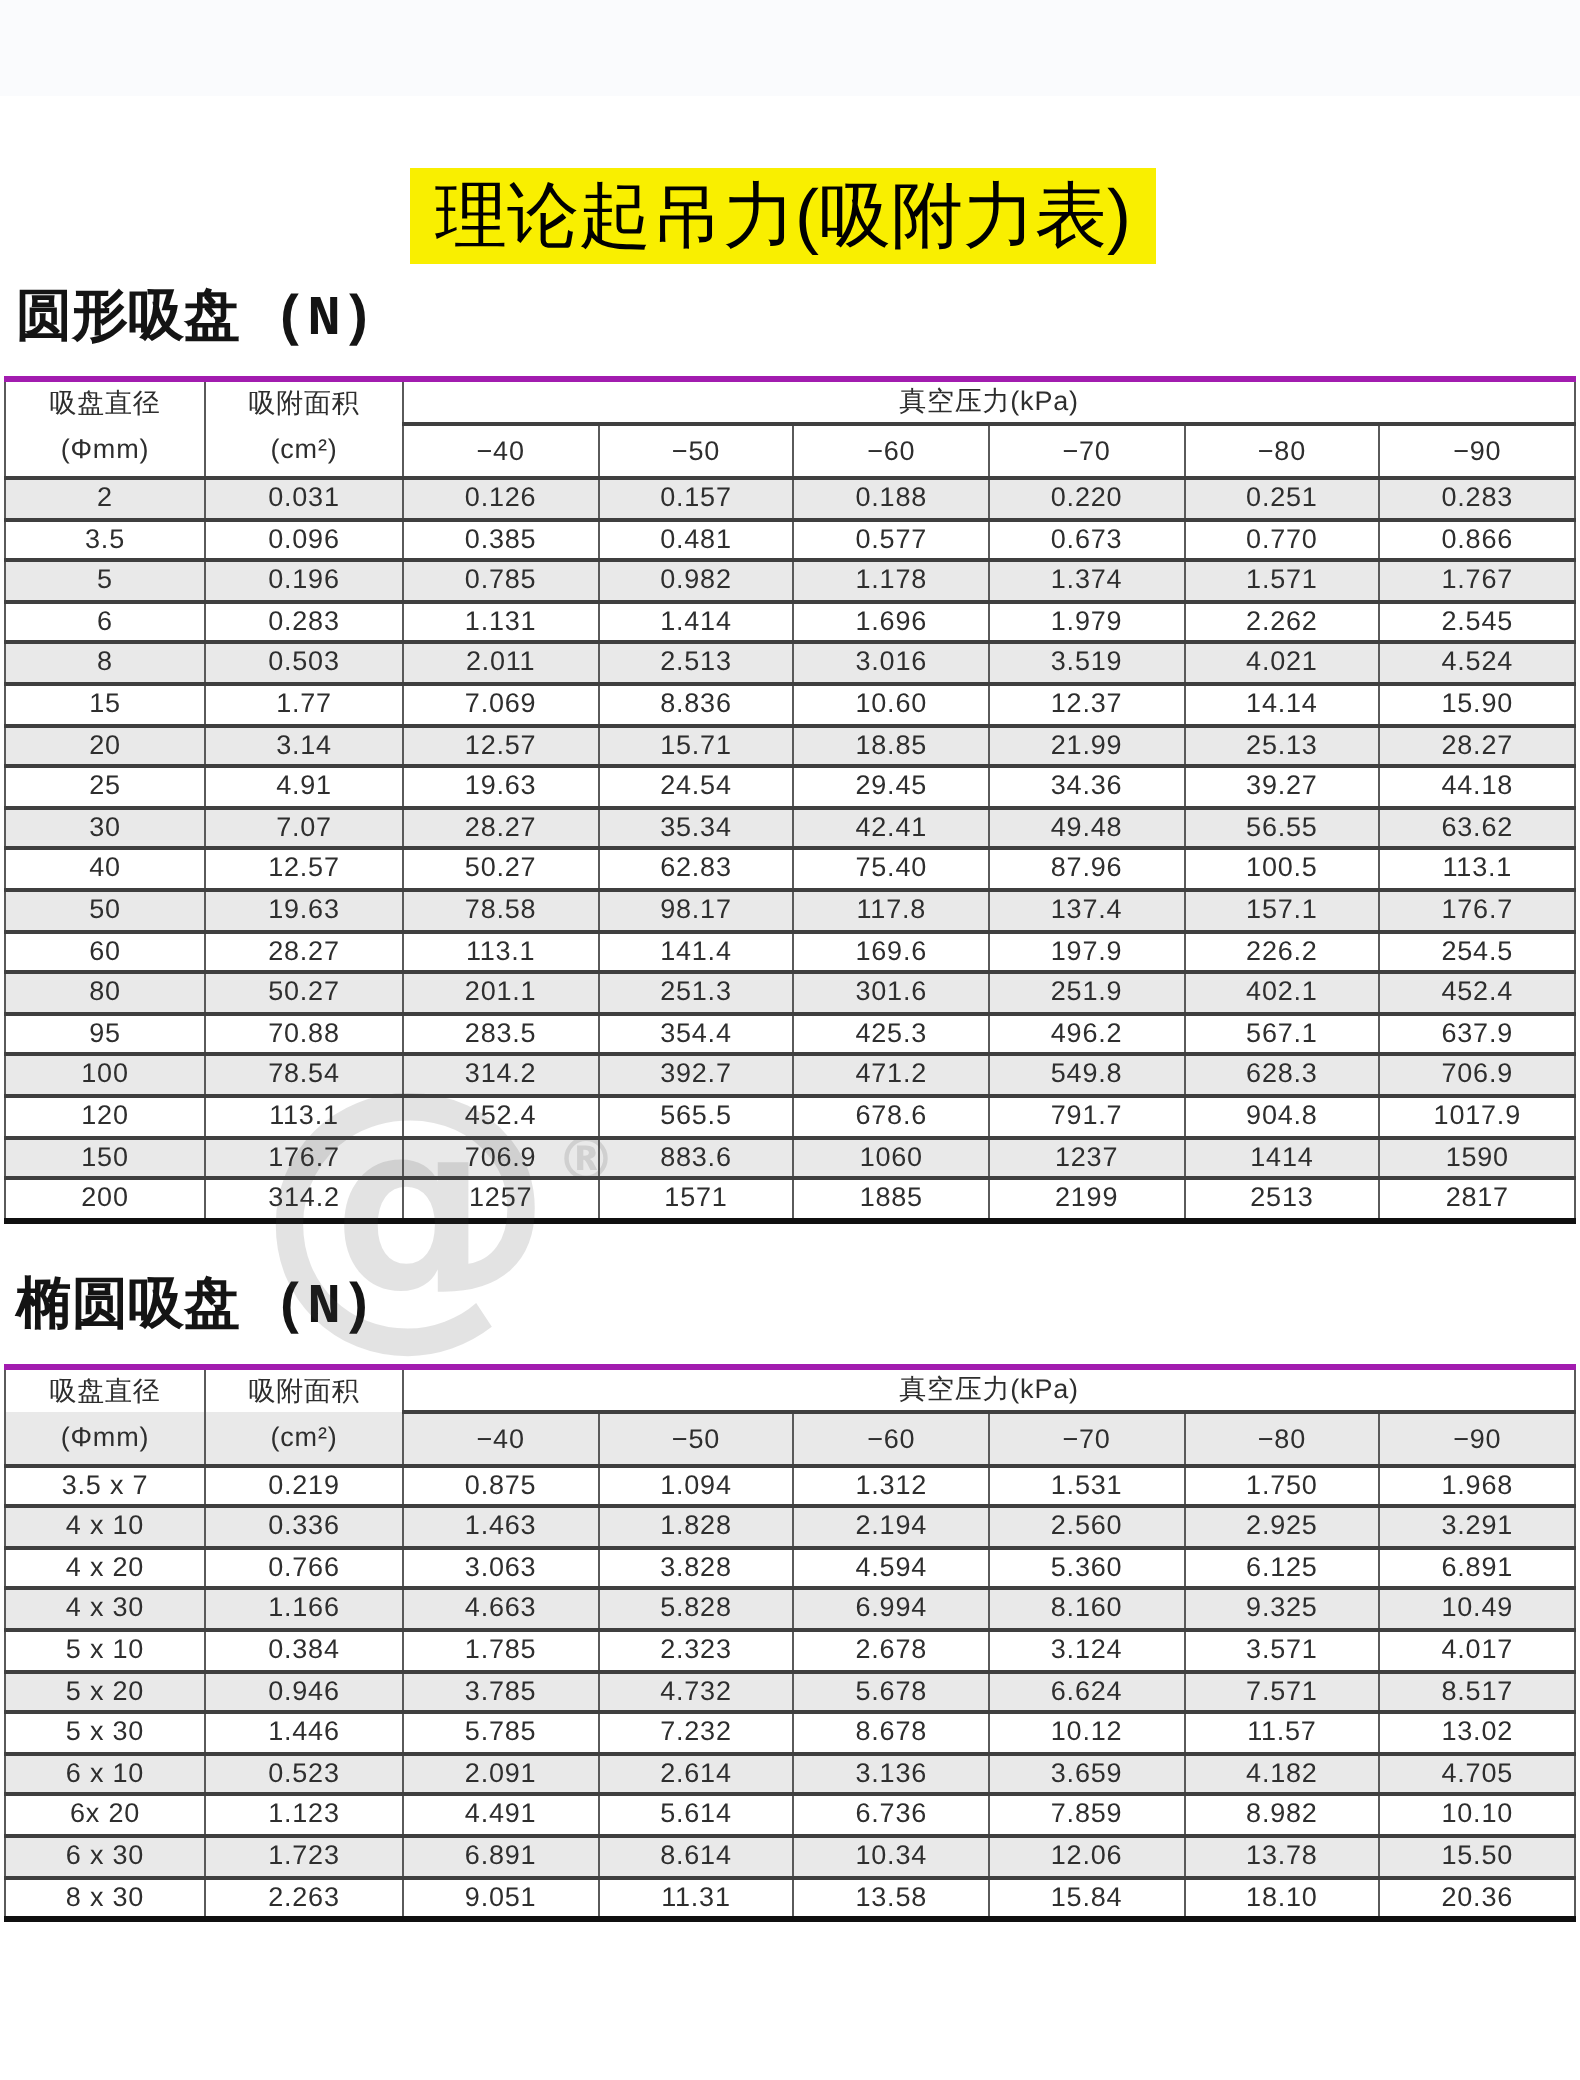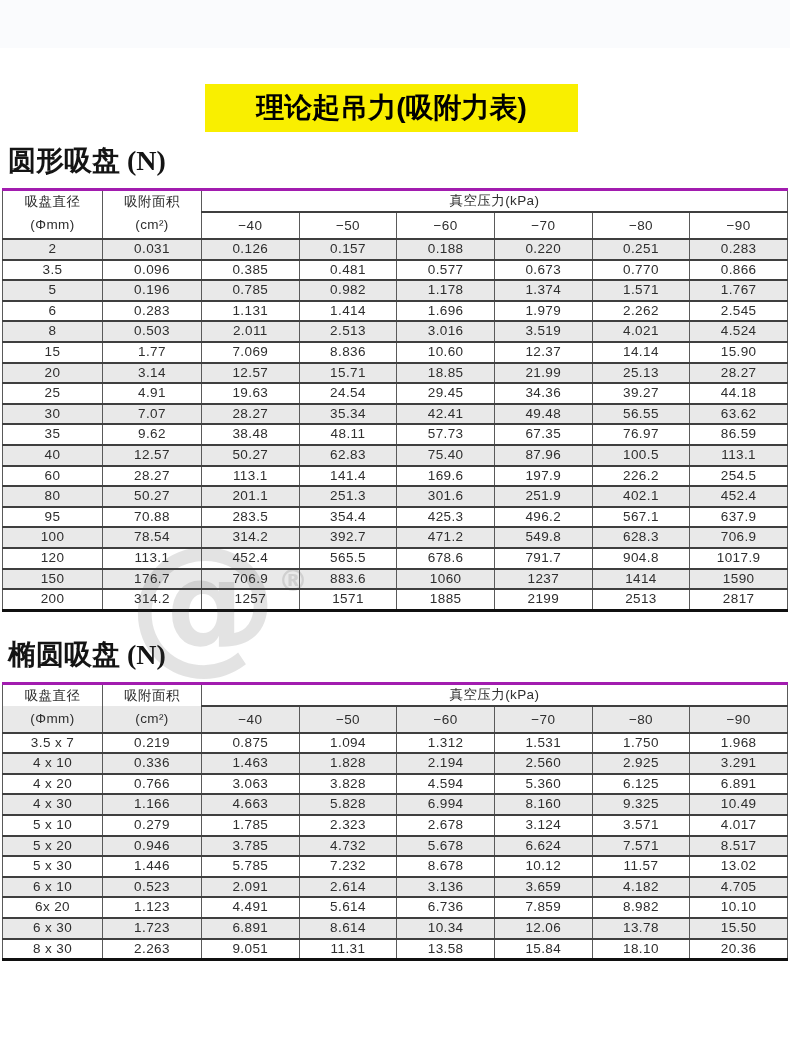--- a/index.html
+++ b/index.html
@@ -6,26 +6,26 @@
   body{
     width:790px;height:1040px;background:#ffffff;position:relative;overflow:hidden;
     font-family:"Liberation Sans","DejaVu Sans",sans-serif;color:#2e2e2e;
   }
   .top-band{height:48px;background:#fafbfd;}
   .banner{
     position:absolute;left:205px;top:84px;width:373px;height:48px;
     background:#f9ef00;display:flex;align-items:center;justify-content:center;
   }
   .banner span{
-    font-size:28px;font-weight:700;color:#000;letter-spacing:0px;
+    font-size:36px;font-weight:400;color:#000;letter-spacing:0px;
     font-family:"Liberation Sans","DejaVu Sans",sans-serif;
   }
   .section-heading{
     margin:0;padding:0 0 0 8px;font-size:28px;font-weight:600;color:#141414;
-    font-family:Liberation Serif, serif;line-height:34px;
+    font-family:Liberation Mono, monospace;line-height:34px;
   }
   .sh1{margin-top:96px;}   
   .sh2{margin-top:26px;}
   table{
     border-collapse:collapse;table-layout:fixed;width:786px;margin:10px 2px 0 2px;
     border-top:3px solid #a21caf;border-bottom:3px solid #101010;
   }
   col.c-dia{width:100px;}
   col.c-area{width:99px;}
   th,td{
@@ -175,38 +175,38 @@
         <td>30</td>
         <td>7.07</td>
         <td>28.27</td>
         <td>35.34</td>
         <td>42.41</td>
         <td>49.48</td>
         <td>56.55</td>
         <td>63.62</td>
       </tr>
       <tr>
-        <td>35</td>
-        <td>9.62</td>
-        <td>38.48</td>
-        <td>48.11</td>
-        <td>57.73</td>
-        <td>67.35</td>
-        <td>76.97</td>
-        <td>86.59</td>
-      </tr>
-      <tr>
         <td>40</td>
         <td>12.57</td>
         <td>50.27</td>
         <td>62.83</td>
         <td>75.40</td>
         <td>87.96</td>
         <td>100.5</td>
         <td>113.1</td>
+      </tr>
+      <tr>
+        <td>50</td>
+        <td>19.63</td>
+        <td>78.58</td>
+        <td>98.17</td>
+        <td>117.8</td>
+        <td>137.4</td>
+        <td>157.1</td>
+        <td>176.7</td>
       </tr>
       <tr>
         <td>60</td>
         <td>28.27</td>
         <td>113.1</td>
         <td>141.4</td>
         <td>169.6</td>
         <td>197.9</td>
         <td>226.2</td>
         <td>254.5</td>
@@ -340,21 +340,21 @@
         <td>1.166</td>
         <td>4.663</td>
         <td>5.828</td>
         <td>6.994</td>
         <td>8.160</td>
         <td>9.325</td>
         <td>10.49</td>
       </tr>
       <tr>
         <td>5 x 10</td>
-        <td>0.279</td>
+        <td>0.384</td>
         <td>1.785</td>
         <td>2.323</td>
         <td>2.678</td>
         <td>3.124</td>
         <td>3.571</td>
         <td>4.017</td>
       </tr>
       <tr>
         <td>5 x 20</td>
         <td>0.946</td>

